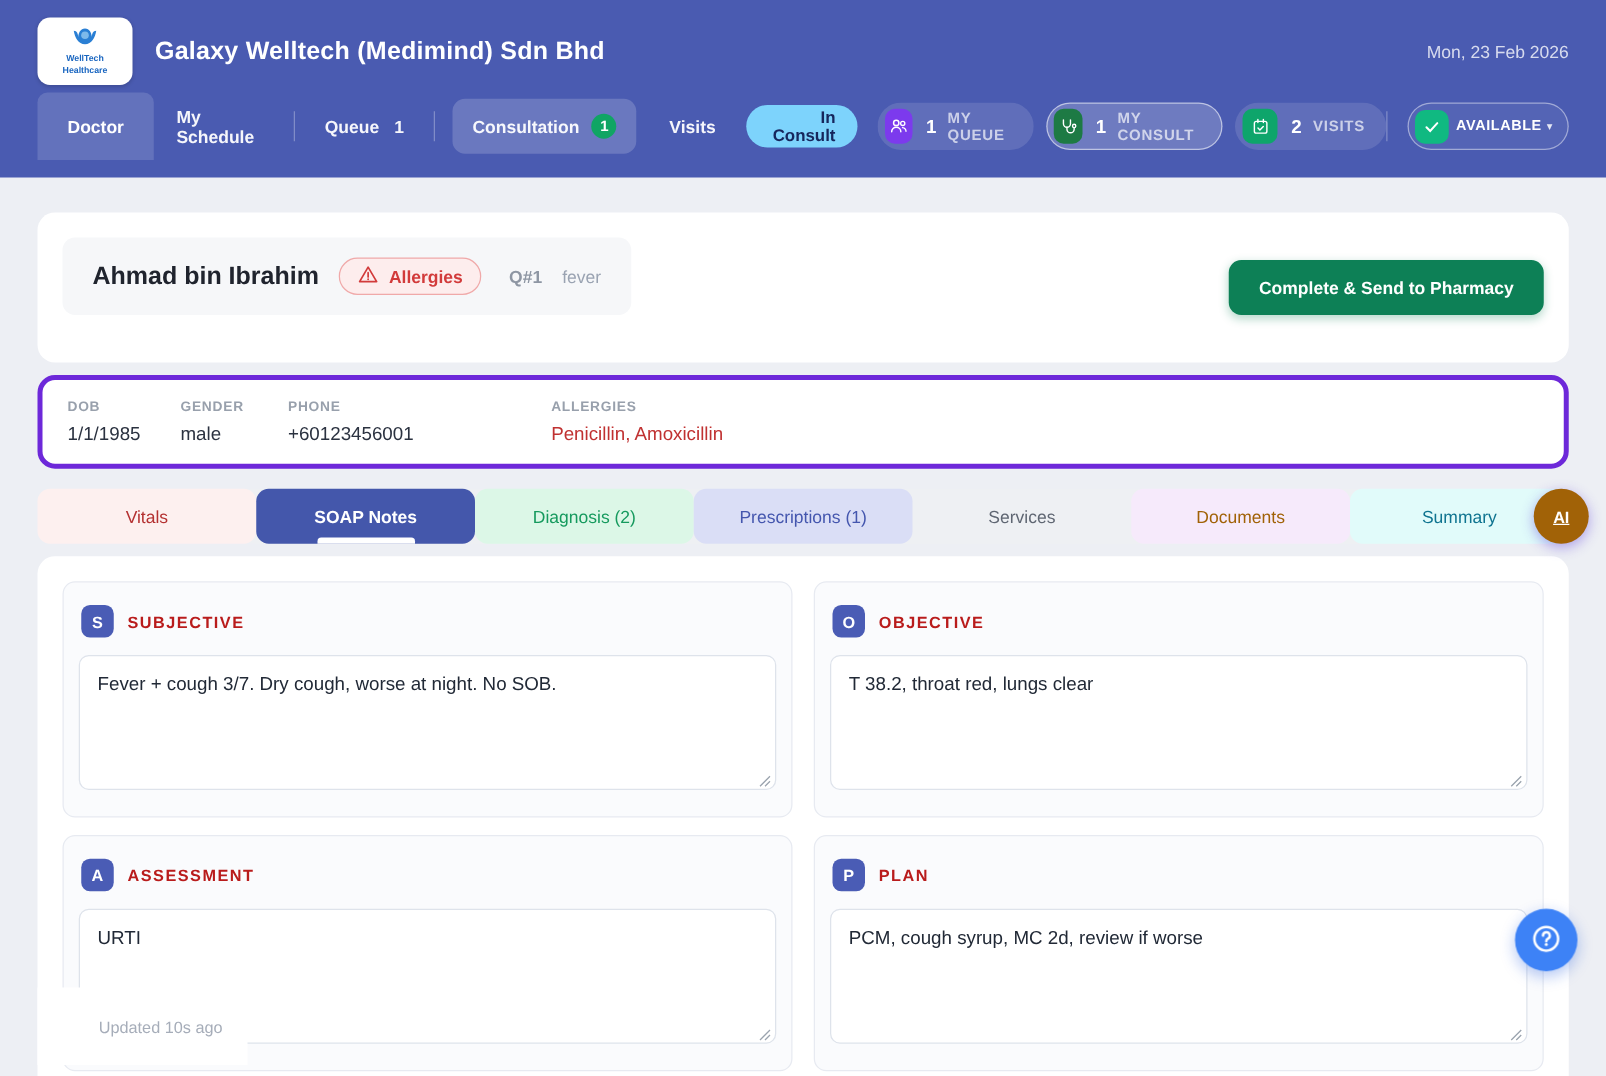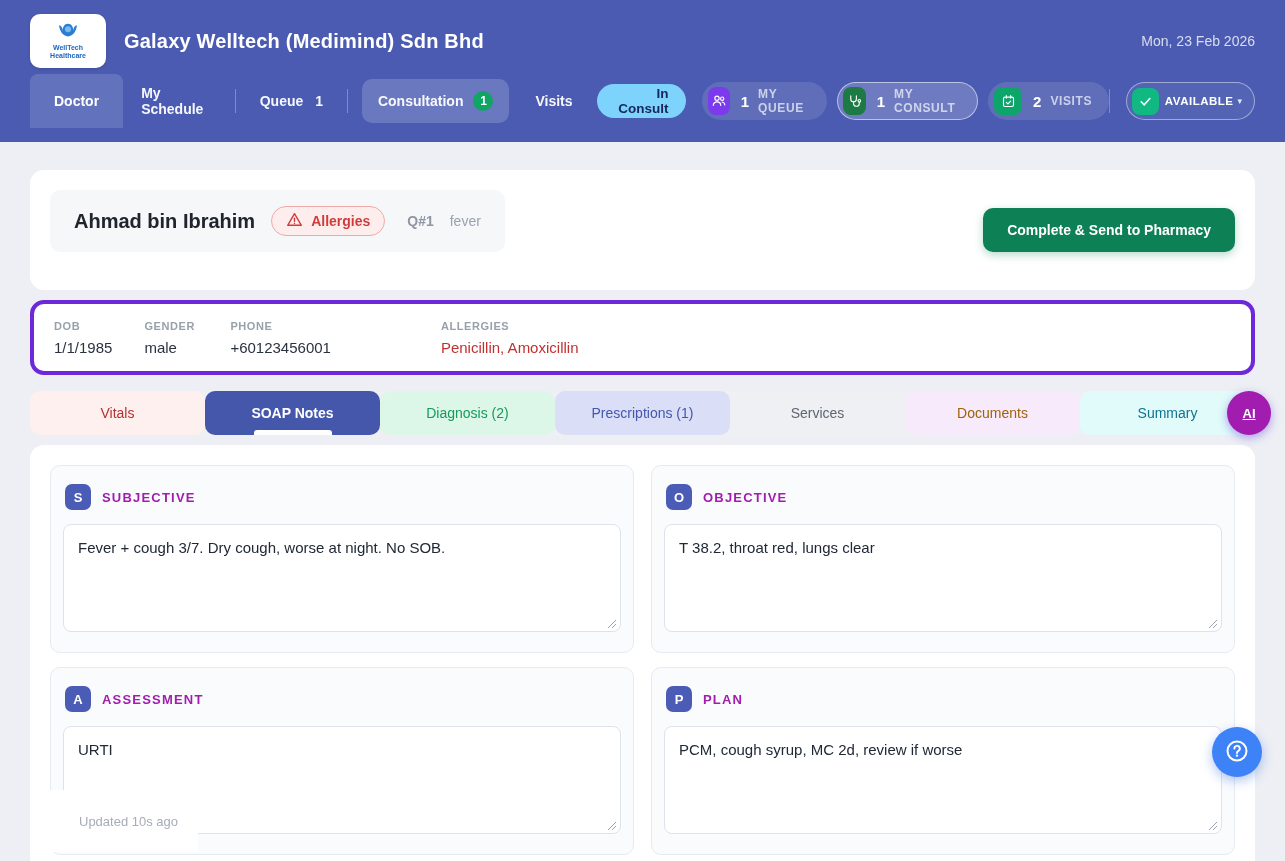--- a/index.html
+++ b/index.html
@@ -124,38 +124,38 @@
   .ctab.diagnosis { background:#dcf7e7; color:#169a5e; }
   .ctab.prescriptions { background:#dadef6; color:#4456ae; }
   .ctab.documents { background:#f6eafb; color:#a16207; }
   .ctab.summary { background:#e1fbfa; color:#0f7490; }
   .soap-underline {
     position:absolute; bottom:0; left:50%; transform:translateX(-50%);
     width:78px; height:5px; background:#fff; border-radius:3px 3px 0 0;
   }
   .ai-fab {
     position:absolute; right:-16px; top:0; width:44px; height:44px; border-radius:50%;
-    background:#a21caf; color:#fff; font-size:13px; font-weight:bold; border:none; cursor:pointer;
+    background:#a16207; color:#fff; font-size:13px; font-weight:bold; border:none; cursor:pointer;
     box-shadow:0 3px 10px rgba(90,60,220,.45); z-index:3; font-family:inherit;text-decoration:underline;
   }
   
   .main-card {
     margin-top:10px; min-height:420px; padding:20px; position:relative;
     display:grid; grid-template-columns:1fr 1fr; column-gap:17px; row-gap:14px;
     border-radius:14px 14px 0 0;
   }
   .soap-card {
     background:#fafbfd; border:1px solid #e7eaf1; border-radius:10px; padding:12px 12px 16px;
   }
   .soap-head { display:flex; align-items:center; gap:11px; padding:6px 2px 14px; }
   .soap-badge {
     width:26px; height:26px; border-radius:7px; background:#4a5cb5; color:#fff;
     font-size:13px; font-weight:bold; display:flex; align-items:center; justify-content:center;
   }
-  .soap-title { font-size:13px; font-weight:600; color:#a21caf; letter-spacing:1.2px; }
+  .soap-title { font-size:13px; font-weight:600; color:#b91c1c; letter-spacing:1.2px; }
   .ta-wrap { position:relative; }
   .soap-ta {
     width:100%; height:108px; background:#fff; border:1px solid #dee3eb; border-radius:8px;
     padding:12px 14px; font-size:15px; color:#212936; font-family:inherit; resize:none; outline:none;
     line-height:1.4;
   }
   .resize-handle { position:absolute; right:4px; bottom:7px; pointer-events:none; }
   .updated-box {
     position:absolute; left:0; top:345px; width:168px; height:62px; background:#fff;
     border-radius:0 14px 0 0; display:flex; align-items:center; padding-left:49px; z-index:5;

